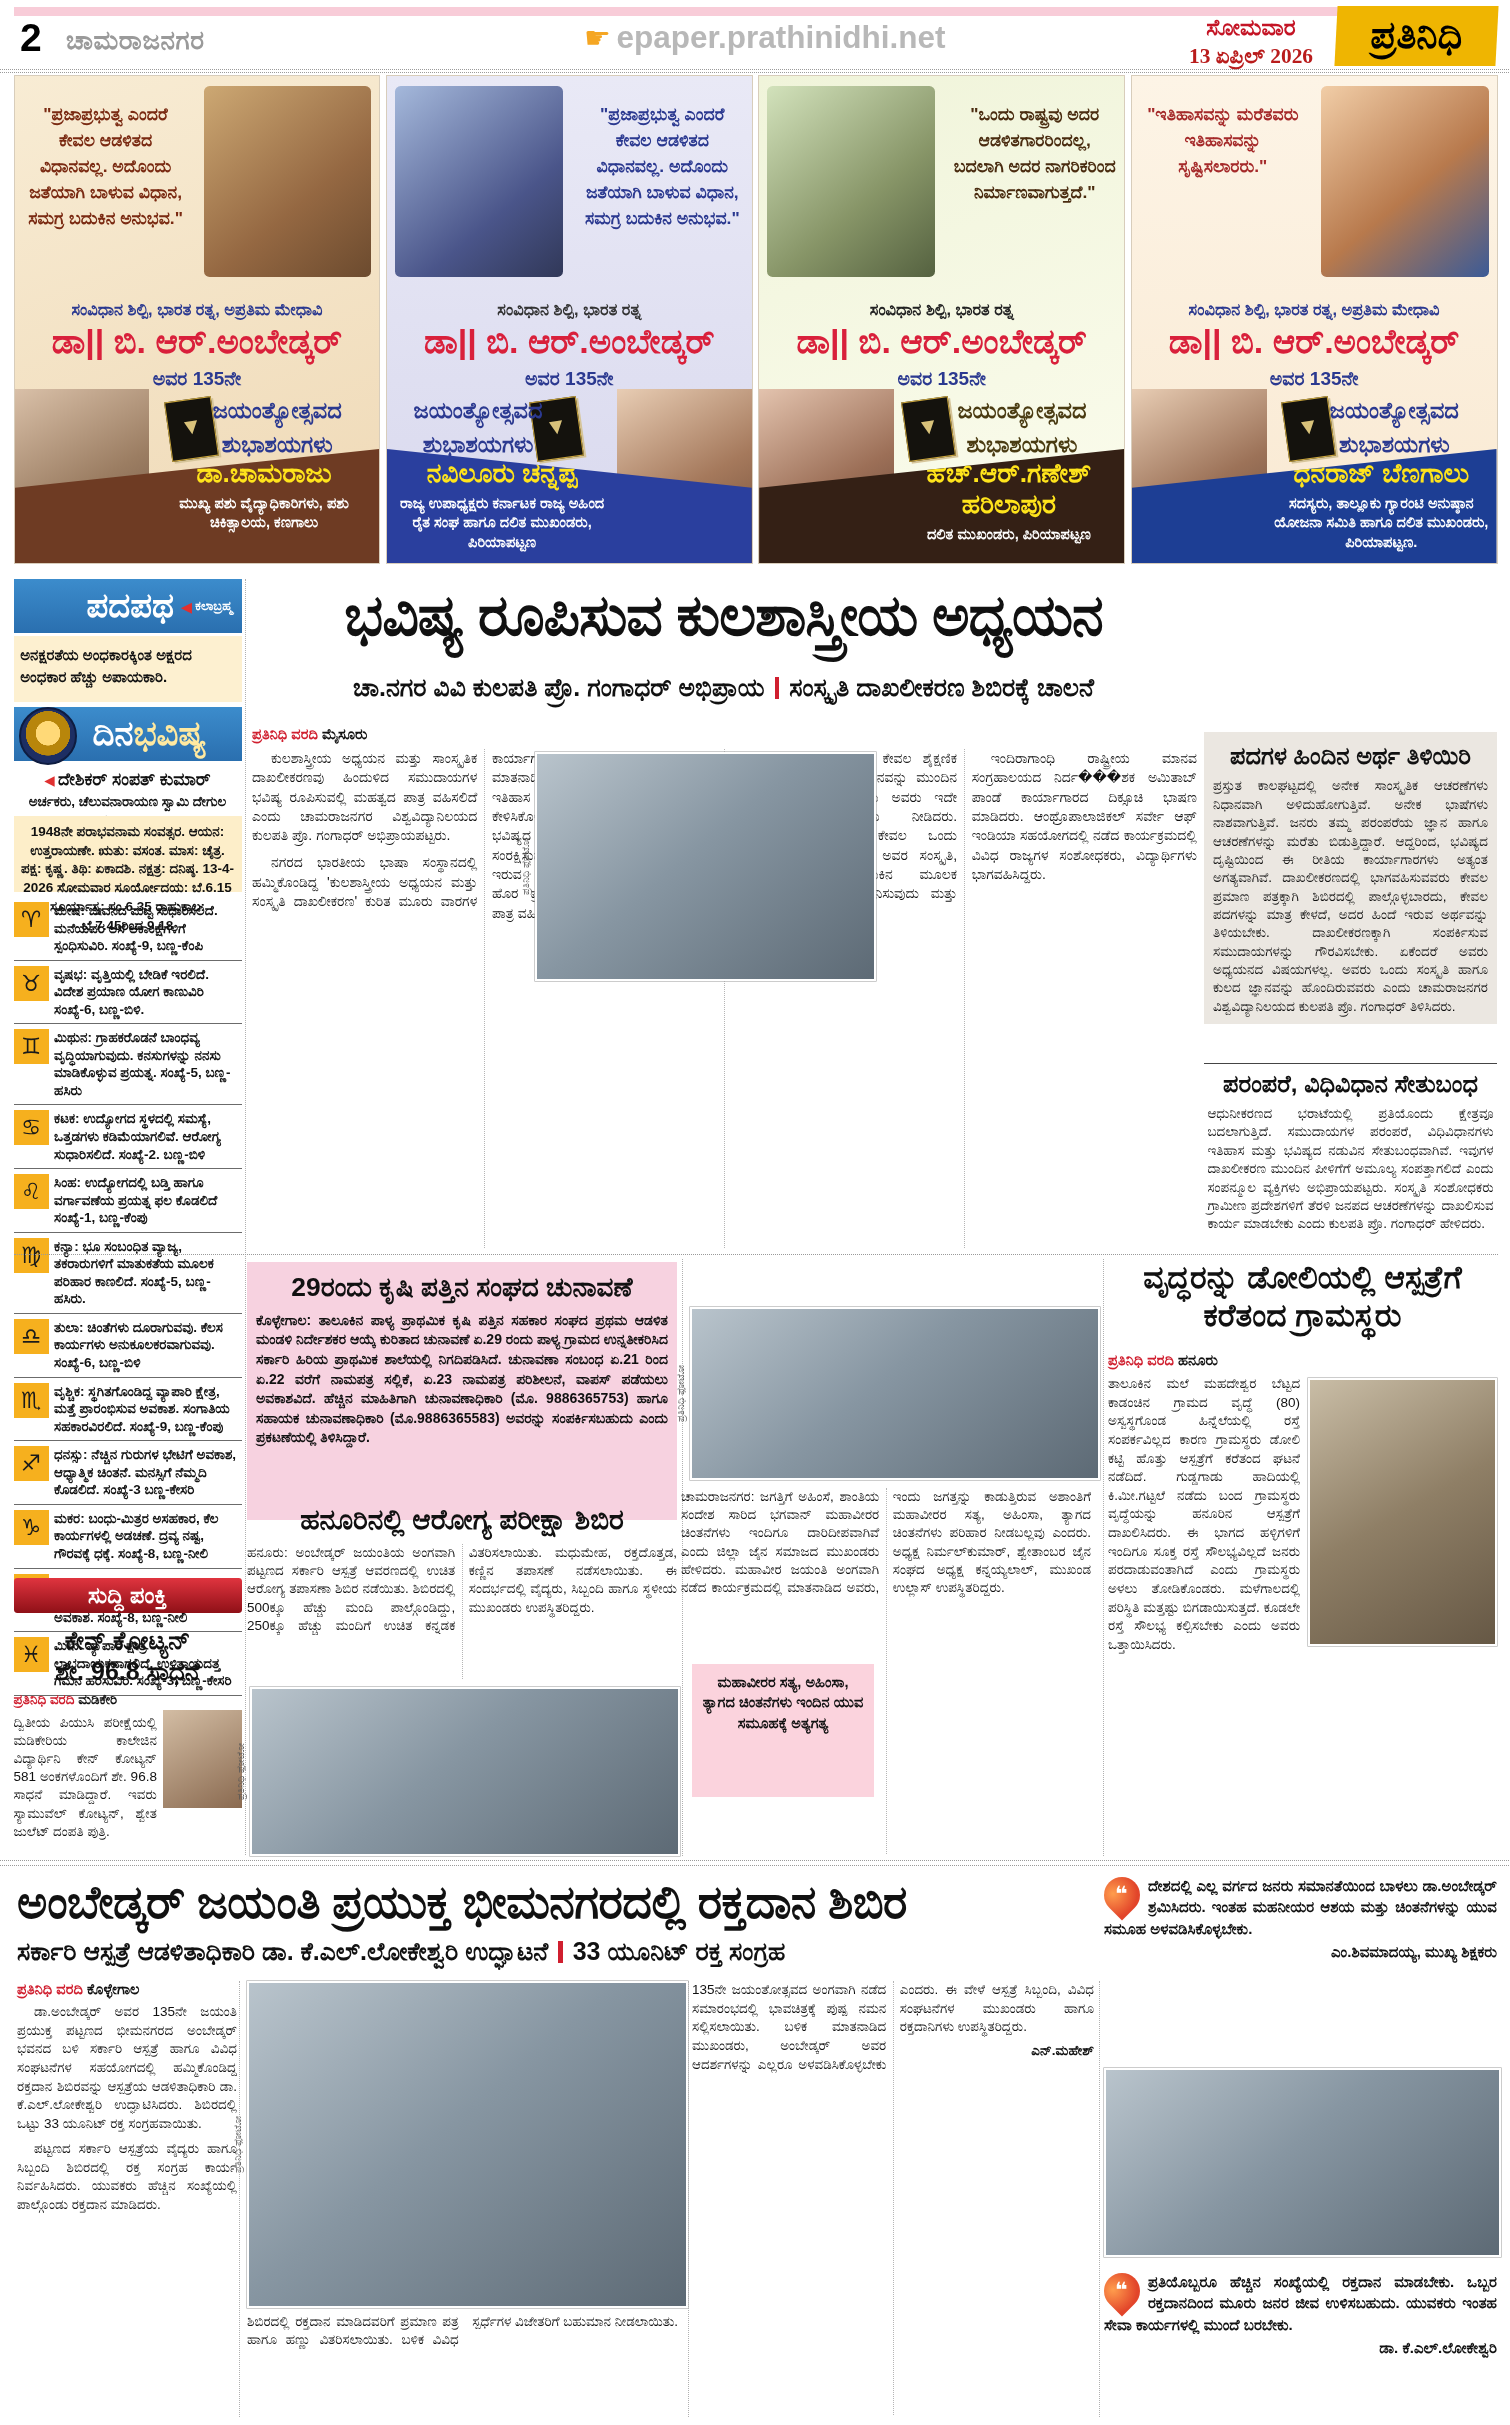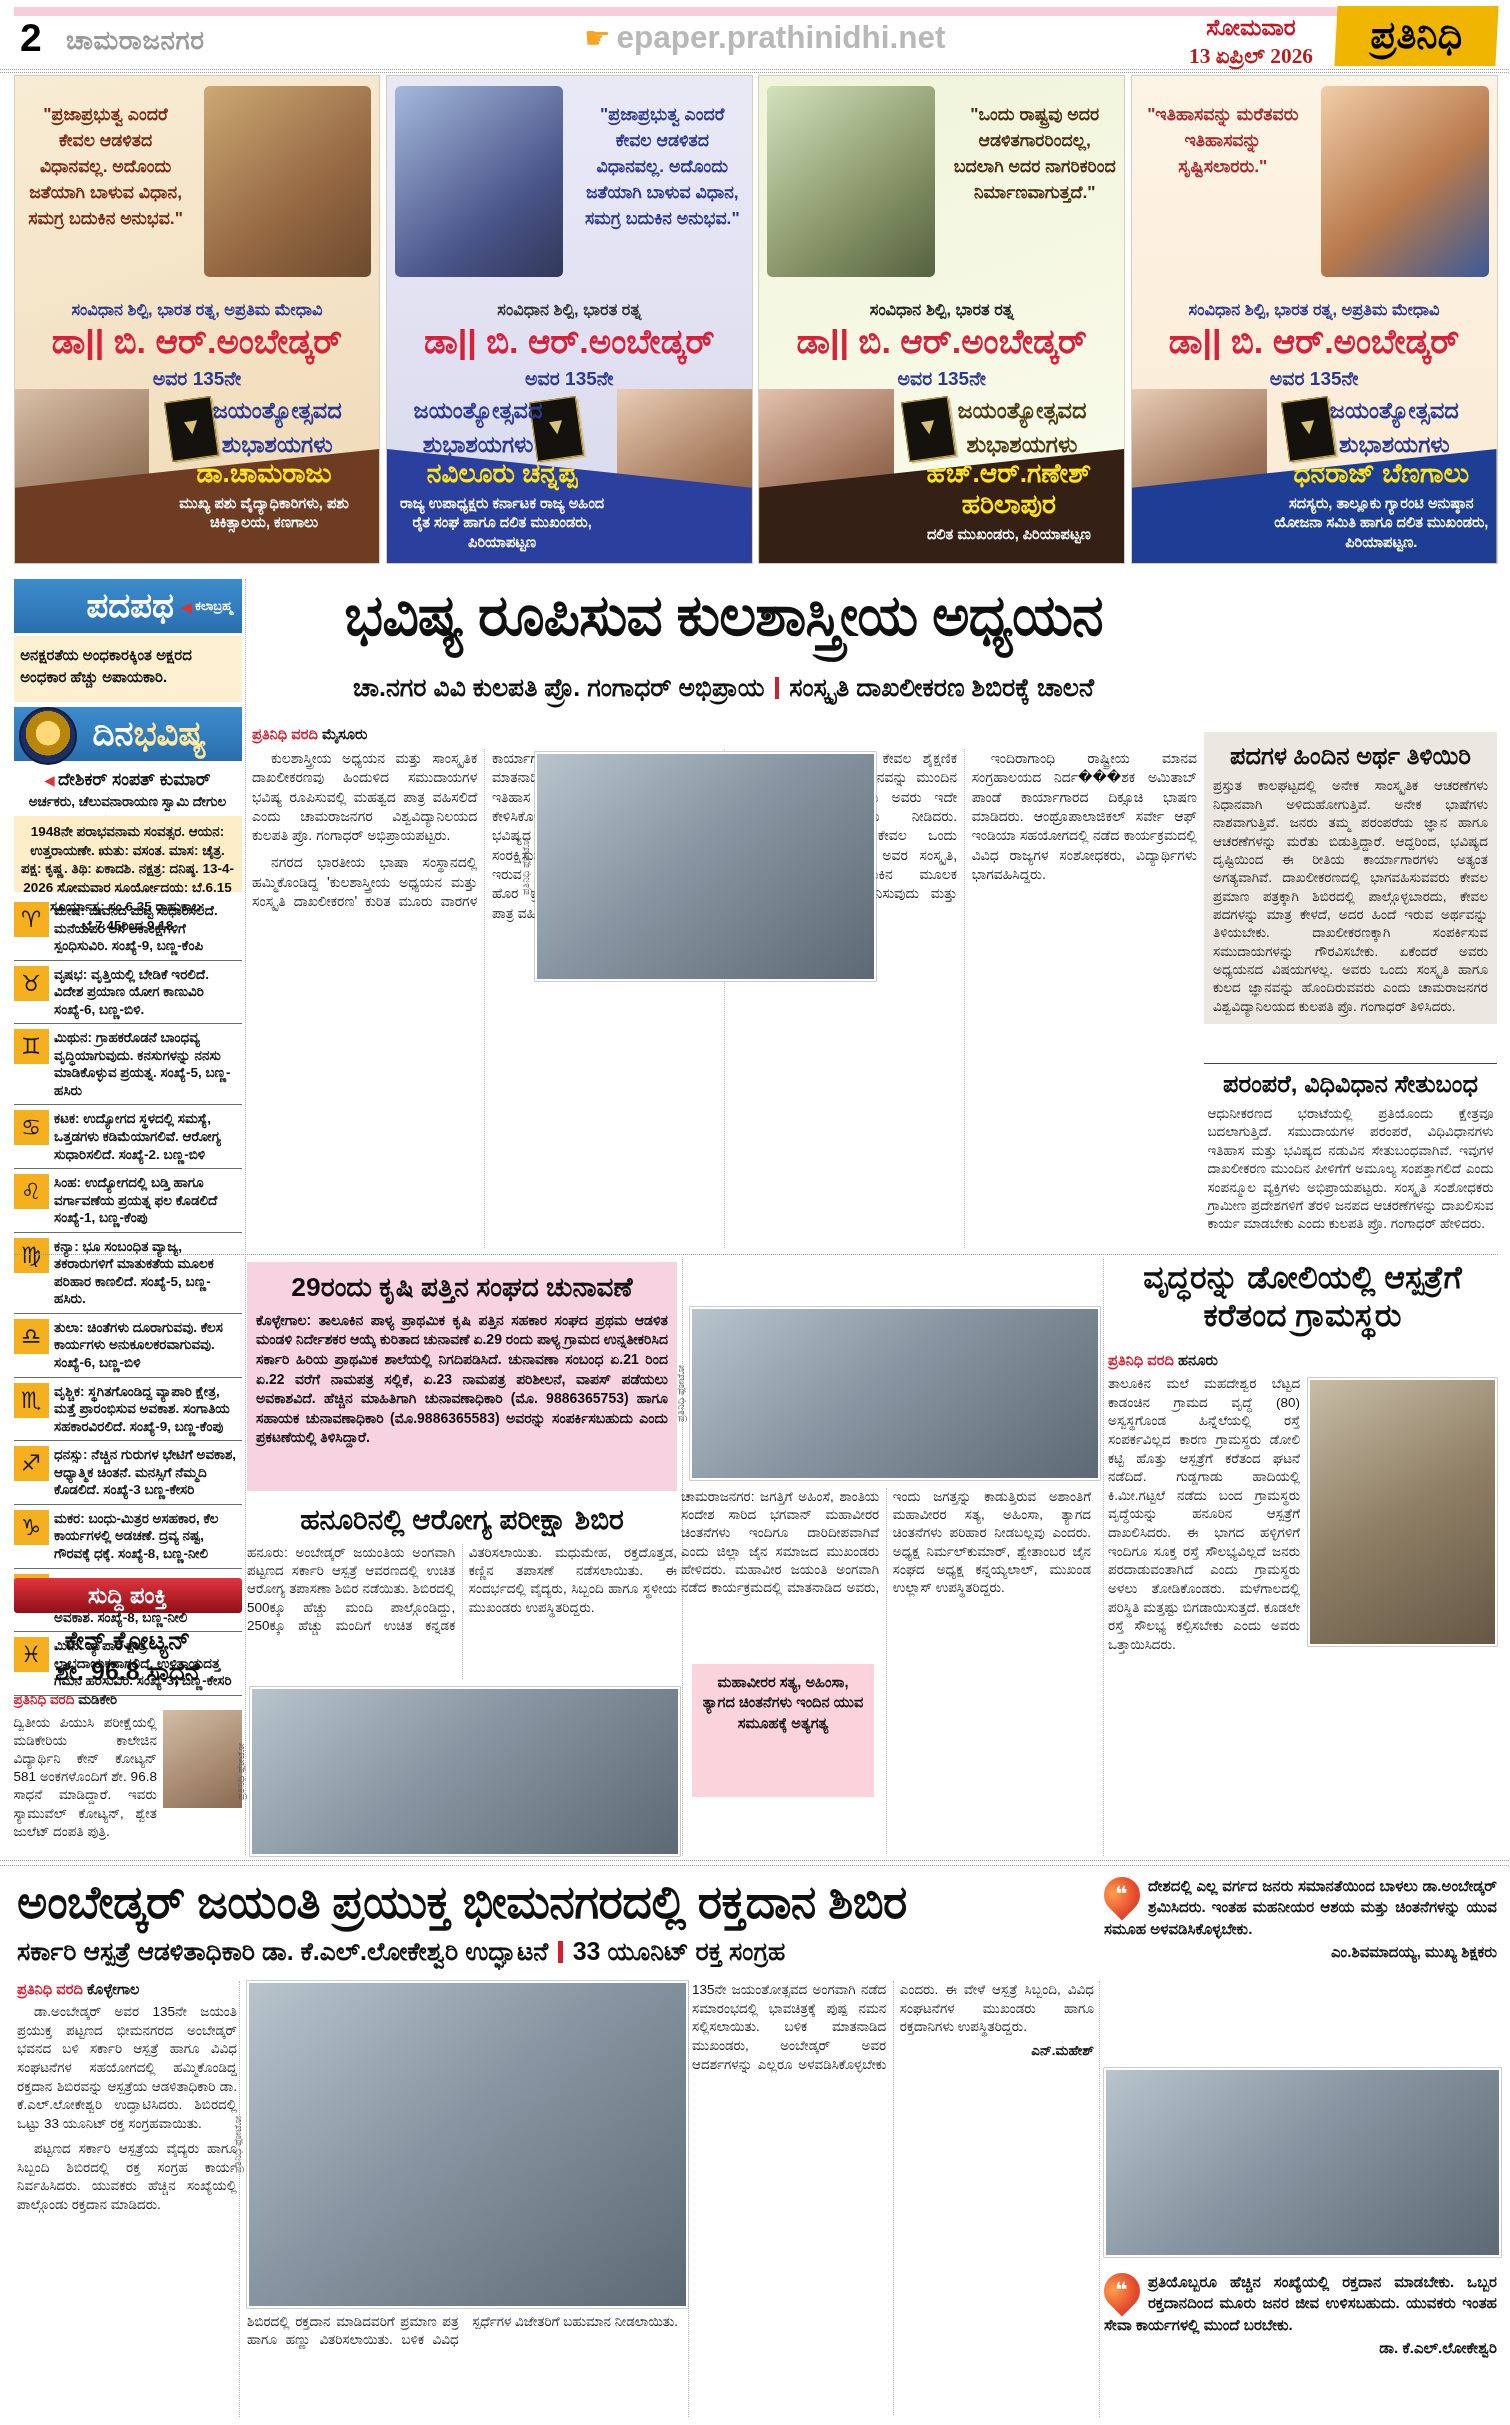--- a/index.html
+++ b/index.html
@@ -85,21 +85,21 @@
   .photo{background:linear-gradient(140deg,#b9c4cc 0%,#8796a2 45%,#5d6a75 100%);border:2.2px solid #fff;box-shadow:0 0 0 0.6px #aaa;}
   .mphoto{left:535px;top:752px;width:337px;height:225px;}
   .vcap{position:absolute;left:-17px;top:0;height:100%;writing-mode:vertical-rl;transform:rotate(180deg);
         font-size:10px;color:#555;text-align:center;}
   
   .box1{left:1204px;top:732px;width:293px;height:292px;background:#ebe7e1;padding:10px 9px;box-sizing:border-box;}
   .box2{left:1204px;top:1035px;width:293px;height:216px;padding:5.6px 3.4px;box-sizing:border-box;border-top:1.7px solid #444;margin-top:28px;}
   .boxtitle{font-size:24px;font-weight:800;text-align:center;margin-bottom:6.7px;line-height:1.2;}
   .boxbody{font-size:13.5px;line-height:1.36;text-align:justify;}
   
-  .pinkbox{left:247px;top:1262px;width:430px;height:229px;background:#f7d2e0;padding:10px 9px;box-sizing:border-box;}
+  .pinkbox{left:247px;top:1262px;width:430px;height:258px;background:#f7d2e0;padding:10px 9px;box-sizing:border-box;}
   .pinktitle{font-size:26.4px;font-weight:800;text-align:center;margin-bottom:7.9px;}
   .pinkbody{font-size:14px;line-height:1.4;text-align:justify;font-weight:600;}
   .hanurtitle{left:247px;top:1504px;width:430px;font-size:28px;font-weight:800;text-align:center;}
   .hanurbody{left:247px;top:1544px;width:430px;height:135px;column-count:2;column-gap:13.5px;
              column-rule:0.6px dotted #b5b5b5;font-size:13.5px;line-height:1.35;text-align:justify;}
   .hanurphoto{left:250px;top:1687px;width:426px;height:165px;}
   .mvtitle{left:688px;top:1262px;width:410px;font-size:31.5px;font-weight:800;text-align:center;}
   .mvphoto{left:690px;top:1307px;width:406px;height:169px;}
   .mvbody{left:648px;top:1488px;width:410px;height:366px;column-count:2;column-gap:13.5px;
           column-rule:0.6px dotted #b5b5b5;font-size:13.5px;line-height:1.35;text-align:justify;margin-left:33px;}

